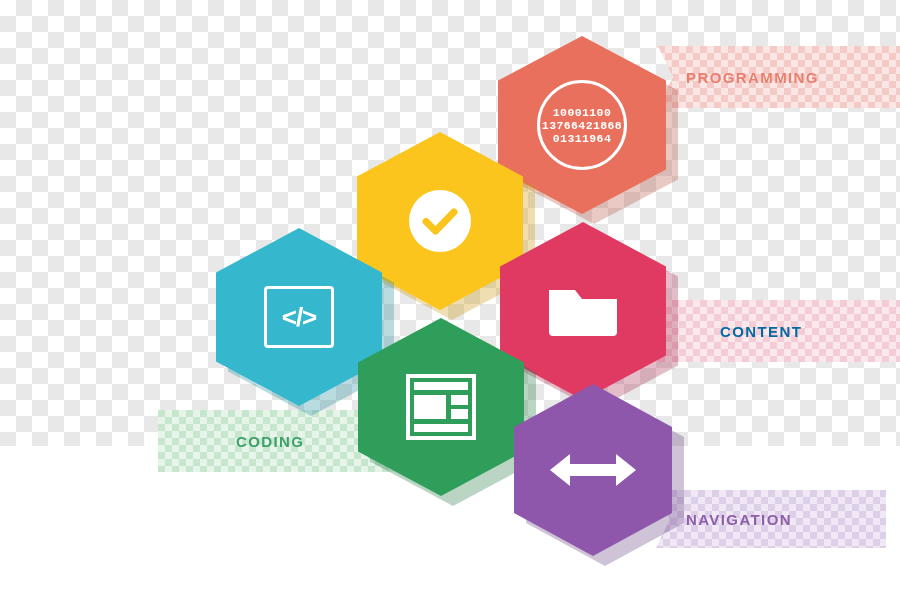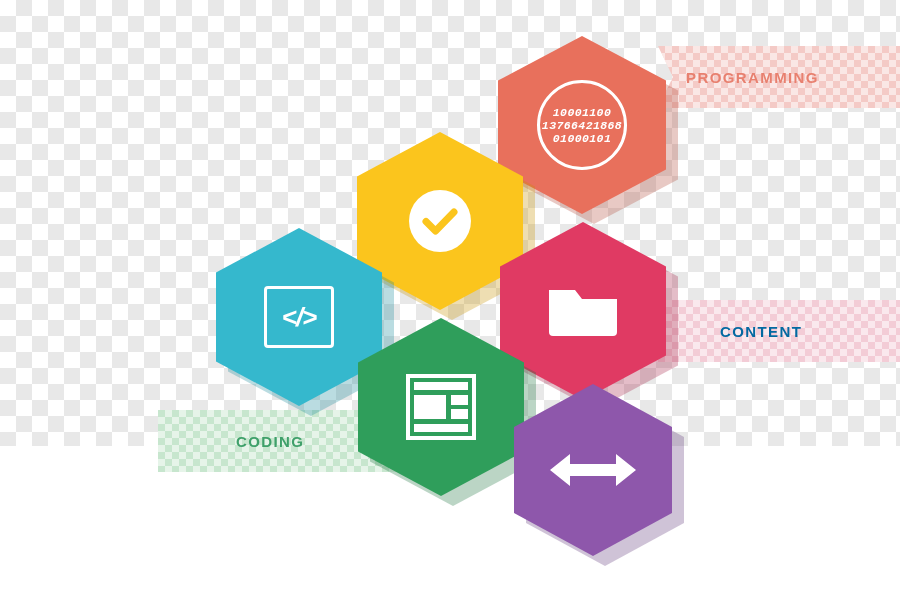--- a/index.html
+++ b/index.html
@@ -55,21 +55,20 @@
       linear-gradient(45deg, rgba(255,255,255,.55) 25%, transparent 25%, transparent 75%, rgba(255,255,255,.55) 75%),
       linear-gradient(45deg, rgba(255,255,255,.55) 25%, transparent 25%, transparent 75%, rgba(255,255,255,.55) 75%);
     background-size: 14px 14px;
     background-position: 0 0, 7px 7px;
     pointer-events: none;
   }
 
   
   .hexwrap {
     position: absolute;
-    font-style: italic;
   }
   .hex {
     position: absolute;
     inset: 0;
     clip-path: polygon(50% 0%, 100% 25%, 100% 75%, 50% 100%, 0% 75%, 0% 25%);
     display: flex;
     align-items: center;
     justify-content: center;
   }
   .hex-shadow {
@@ -115,28 +114,32 @@
   <div class="banner ribbon-right" style="left:644px; top:300px; width:260px; height:62px; background:#f3ccd6; padding-left:76px;">
     <div class="tex"></div>
     <span class="blabel" style="color:#0369a1; position:relative;">CONTENT</span>
   </div>
 
   <div class="banner ribbon-left" style="left:158px; top:410px; width:264px; height:62px; background:#c7e6ce; padding-left:78px;">
     <div class="tex"></div>
     <span class="blabel" style="color:#3fa06a; position:relative;">CODING</span>
   </div>
 
+  <div class="banner ribbon-right" style="left:656px; top:490px; width:230px; height:58px; background:#ddcfe8; padding-left:30px;">
+    <div class="tex"></div>
+    <span class="blabel" style="color:#8e5fa8; position:relative;">NAVIGATION</span>
+  </div>
 
   <div class="hexwrap" style="left:498px; top:36px; width:168px; height:178px;">
     <div class="hex-shadow" style="left:12px; top:10px; width:168px; height:178px; background:#b24b3c;"></div>
     <div class="hex" style="background:#e8705c;">
       <div class="hex-icon" style="width:84px; height:84px; border-radius:50%; border:3px solid #ffffff; flex-direction:column;">
         <span class="binary-text">10001100</span>
         <span class="binary-text">13766421868</span>
-        <span class="binary-text">01000101</span>
+        <span class="binary-text">01311964</span>
       </div>
     </div>
   </div>
 
   <div class="hexwrap" style="left:357px; top:132px; width:166px; height:178px;">
     <div class="hex-shadow" style="left:12px; top:10px; width:166px; height:178px; background:#c89200;"></div>
     <div class="hex" style="background:#fbc51d;">
       <div class="hex-icon" style="width:62px; height:62px;">
         <svg width="62" height="62" viewBox="0 0 62 62" aria-hidden="true">
           <circle cx="31" cy="31" r="31" fill="#ffffff"></circle>

